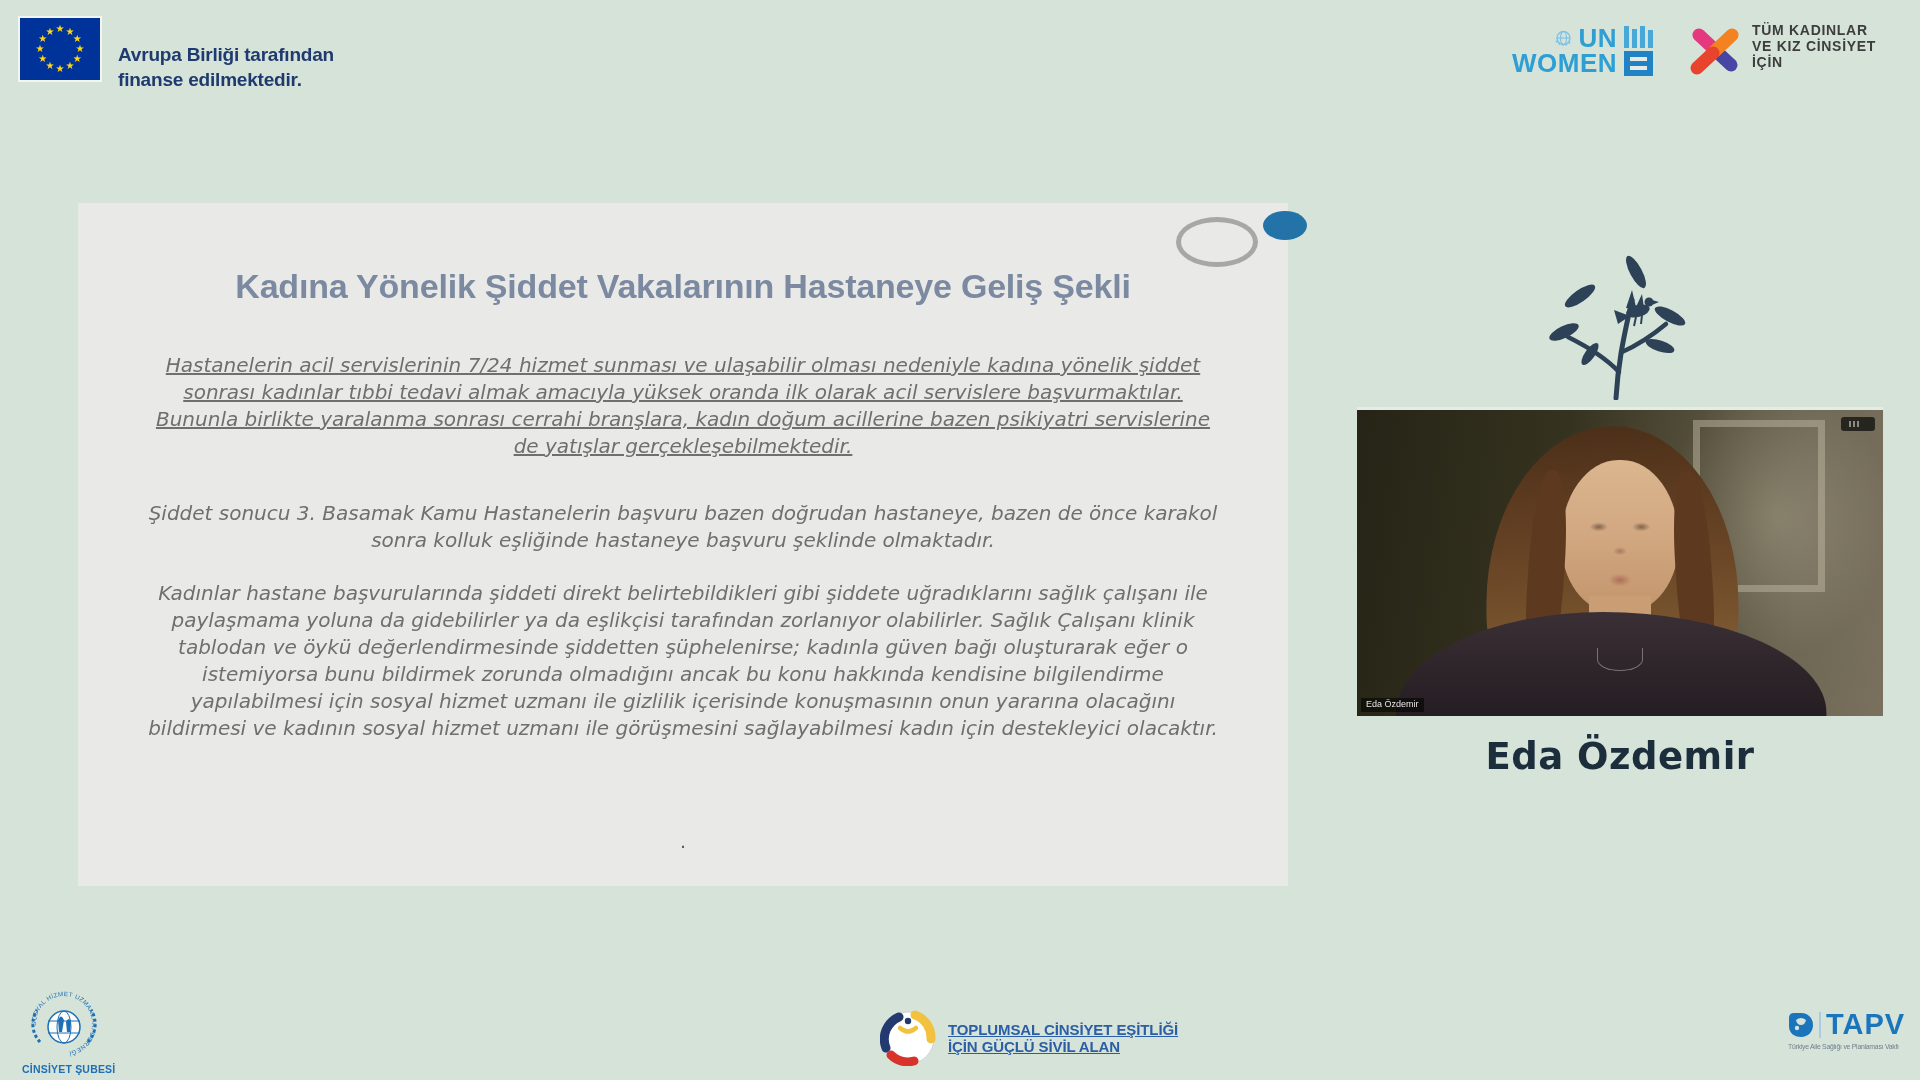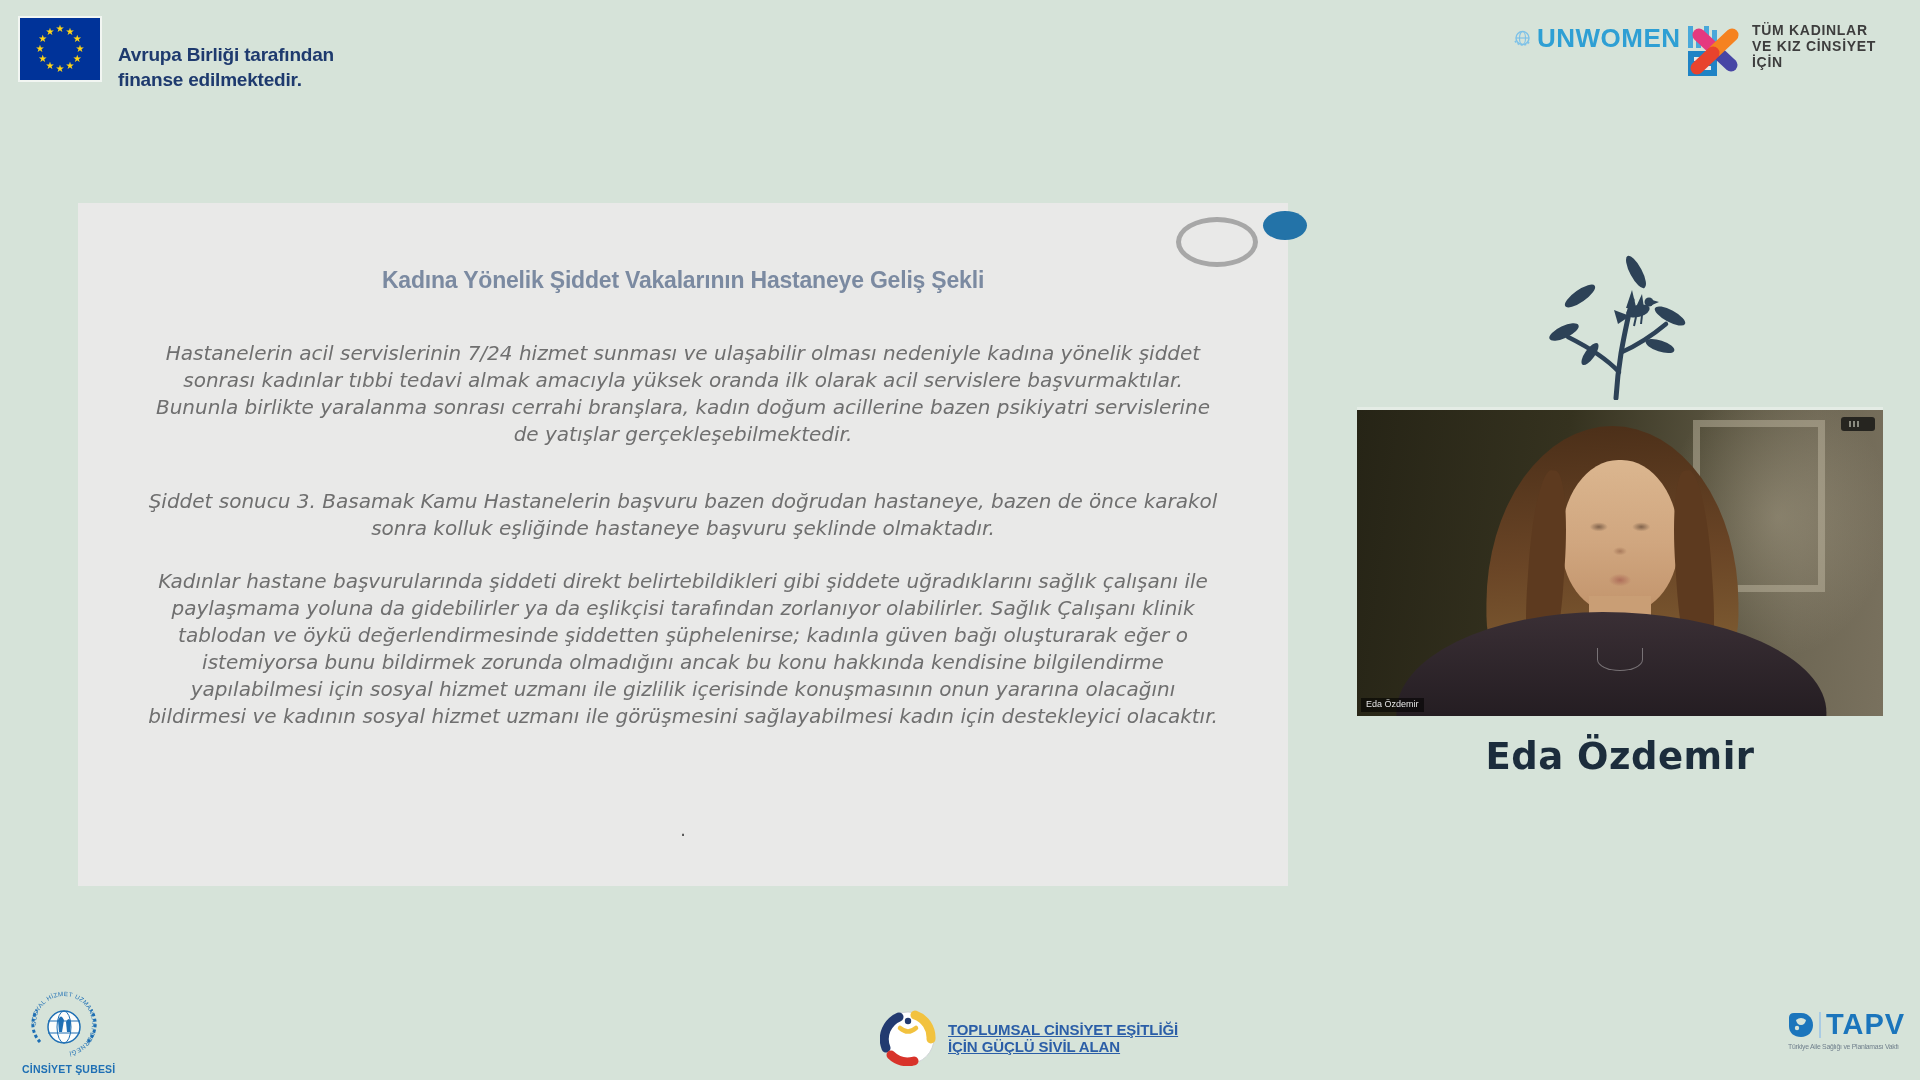--- a/index.html
+++ b/index.html
@@ -8,36 +8,36 @@
   .abs{position:absolute;}
 
   
   .eu-flag{left:20px;top:18px;width:80px;height:62px;background:#003399;box-shadow:0 0 0 2px #f2f6f2;}
   .eu-stars{position:absolute;inset:0;}
   .eu-star{position:absolute;transform:translate(-50%,-50%);color:#ffd617;font-size:10px;line-height:1;}
   .eu-text{left:118px;top:42px;font-size:19px;font-weight:bold;color:#1e3a6e;line-height:1.32;letter-spacing:-0.2px;}
 
   
   .unwomen{left:1512px;top:26px;display:flex;align-items:flex-start;}
-  .unw-col{display:flex;align-items:flex-end;}
+  .unw-col{display:flex;flex-direction:column;align-items:flex-end;}
   .unw-row1{display:flex;align-items:center;gap:4px;}
   .unw-word{color:#2e9fd4;font-weight:bold;font-size:26px;line-height:0.95;letter-spacing:0.5px;}
   .unw-flag{margin-left:7px;}
 
   
   .allwomen{left:1688px;top:22px;display:flex;gap:12px;align-items:flex-start;}
   .aw-text{font-size:14px;font-weight:600;color:#3d3d3d;letter-spacing:0.7px;line-height:16px;}
 
   
   .slide{left:78px;top:203px;width:1210px;height:683px;background:#e9e9e8;}
   .ring{position:absolute;left:1098px;top:14px;width:72px;height:40px;border:5px solid #a7a7a7;border-radius:50%;}
   .ring-dot{position:absolute;left:82px;top:-11px;width:44px;height:29px;background:#2373a8;border-radius:50%;}
-  .slide h1{margin:64px 60px 0;text-align:center;font-size:23px;font-weight:bold;color:#7b8aa1;letter-spacing:-0.2px;}
+  .slide h1{margin:64px 60px 0;text-align:center;font-size:34px;font-weight:bold;color:#7b8aa1;letter-spacing:-0.2px;}
   .p{width:1085px;margin:0 auto;text-align:center;font-style:italic;color:#6f6f6f;font-size:20px;line-height:1.35;font-family:"DejaVu Sans",sans-serif;}
-  .p1{margin-top:46px;}
+  .p1{margin-top:46px;text-decoration:underline;}
   .p2{margin-top:40px;}
   .p3{margin-top:26px;}
   .footnote-dot{text-align:center;margin-top:88px;color:#555;font-size:20px;}
 
   
   .plant{left:1538px;top:240px;}
 
   .video{left:1357px;top:407px;width:526px;height:306px;border-top:3px solid #e4ece5;overflow:hidden;background:#2a281a;}
   .vid-bg{position:absolute;inset:0;background:
     radial-gradient(160px 200px at 80% 35%, rgba(210,200,175,0.30), transparent 70%),

